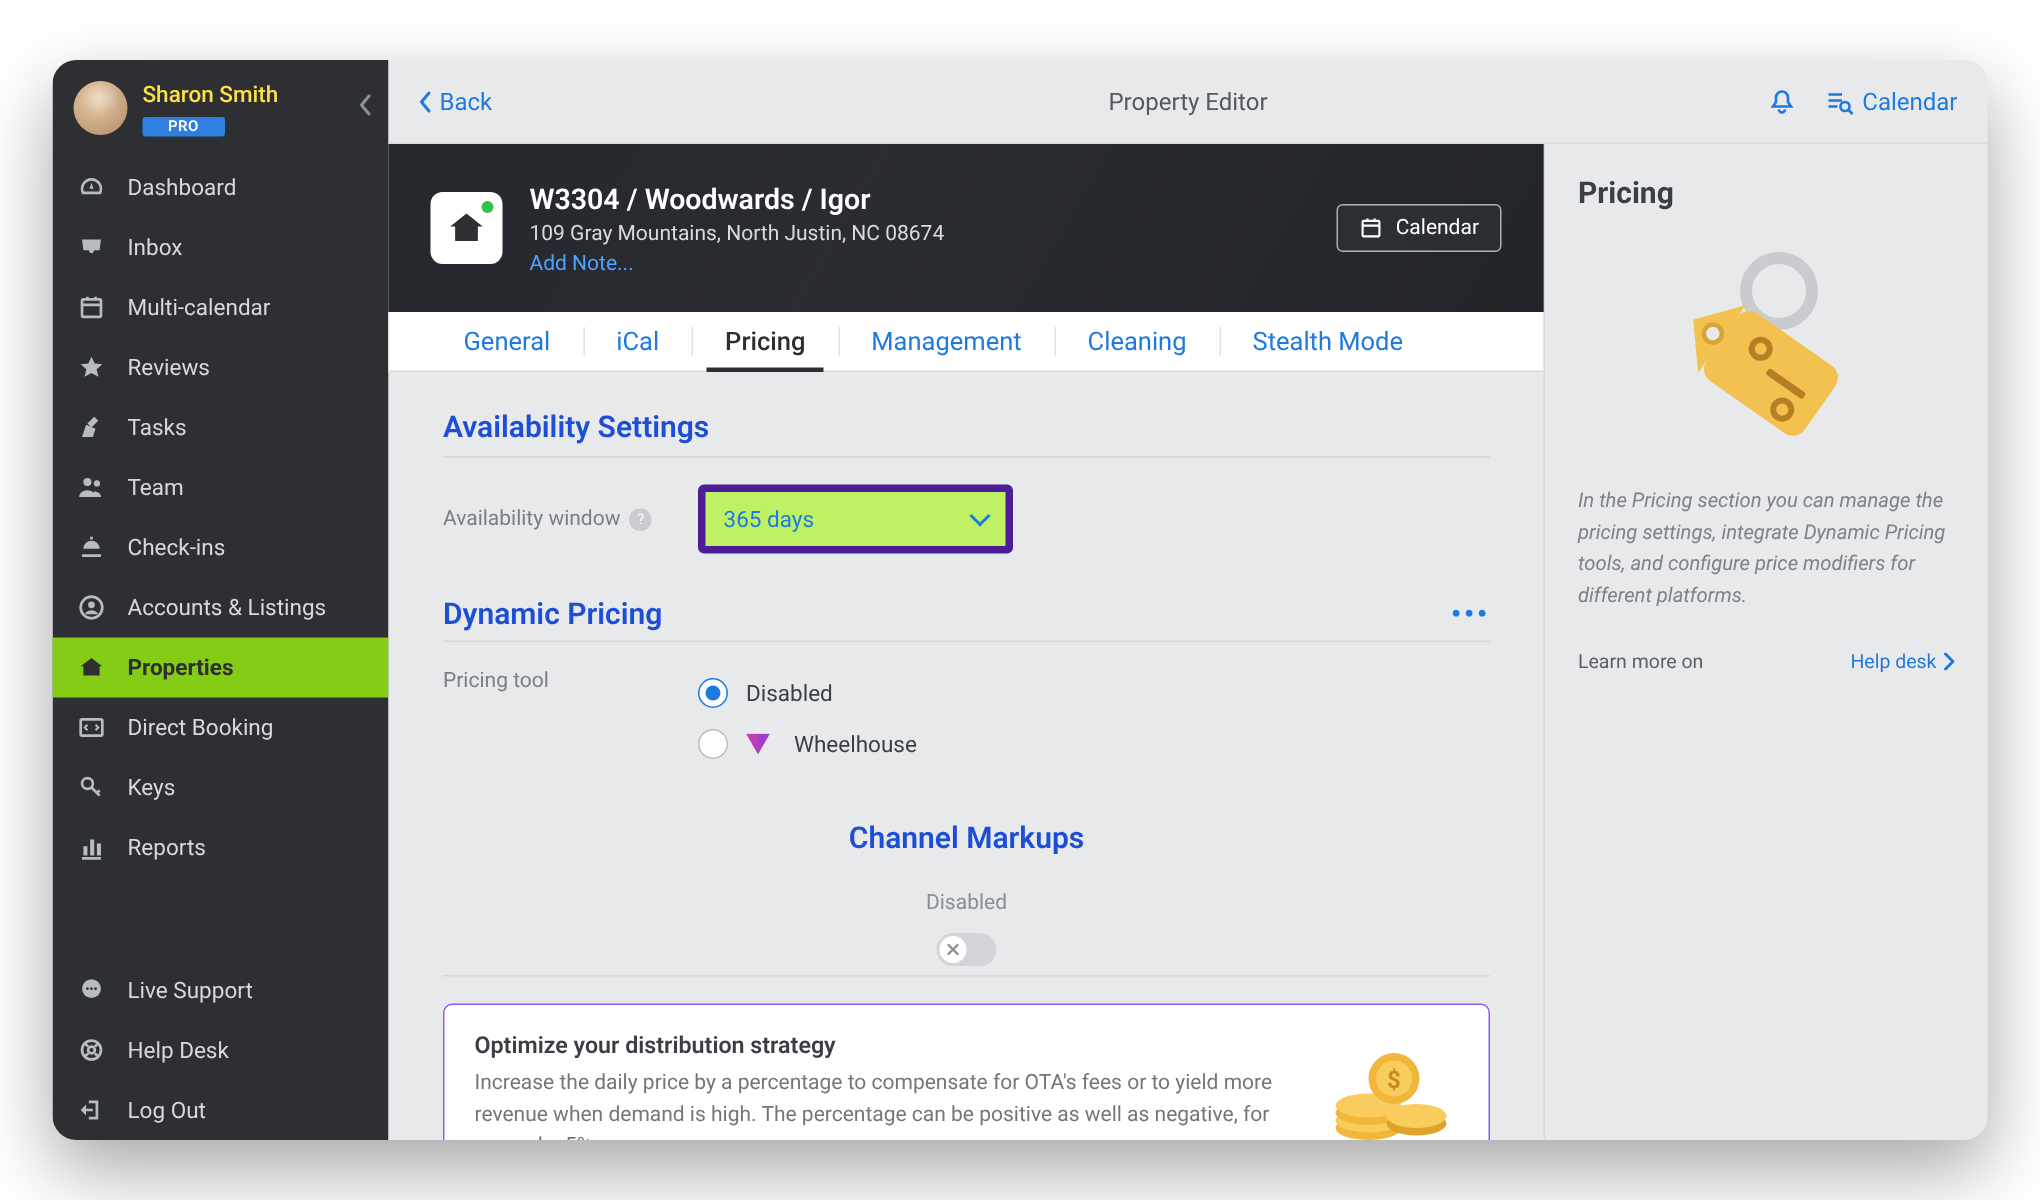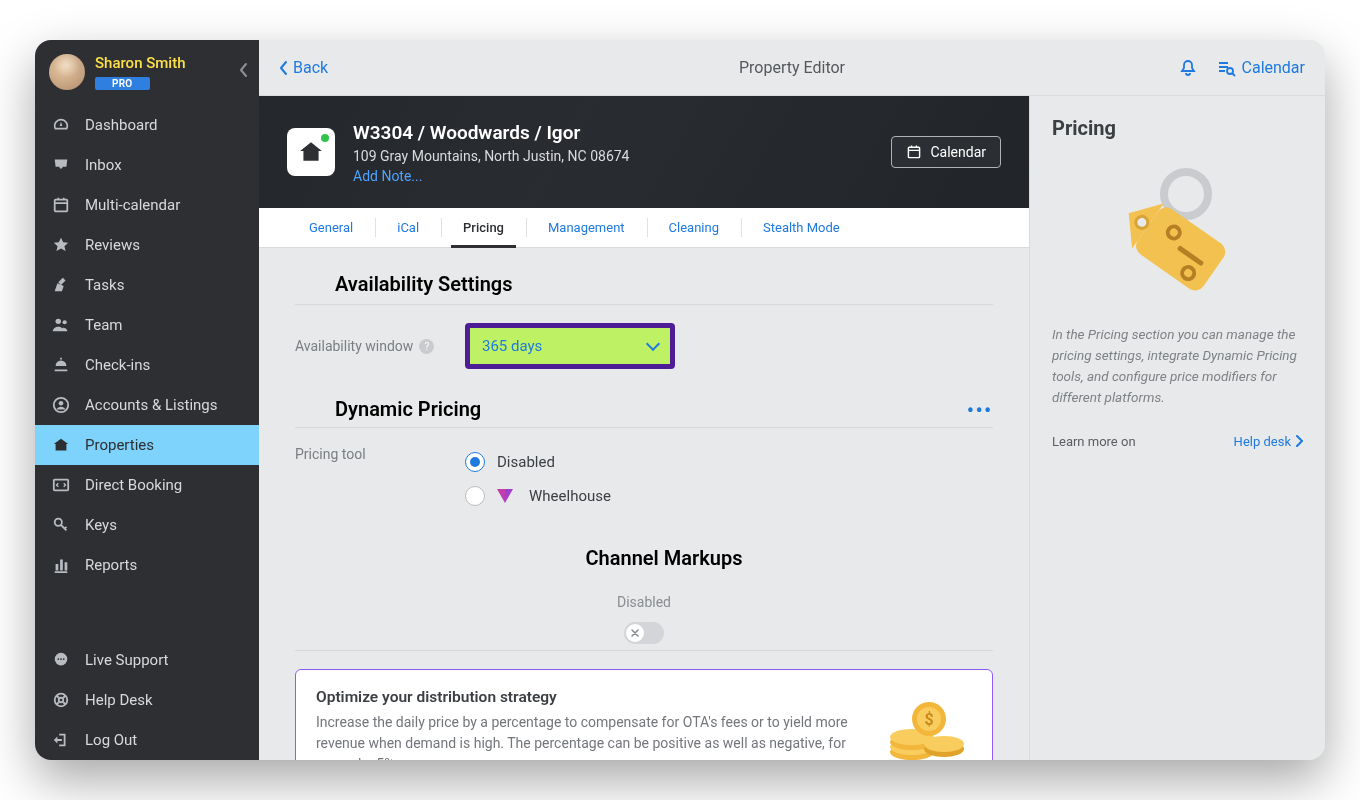--- a/index.html
+++ b/index.html
@@ -66,21 +66,21 @@
   }
   .nav { list-style: none; margin-top: 4px; }
   .nav li {
     display: flex; align-items: center; gap: 14px;
     padding: 10px 16px;
     font-size: 15px;
     cursor: pointer;
     color: #d7d9dc;
   }
   .nav li .micon { width: 20px; height: 20px; display:flex; align-items:center; justify-content:center; color:#b8bcc1;}
-  .nav li.active { background: #7dd3fc; color: #2d2f33; font-weight: 400; }
+  .nav li.active { background: #84cc16; color: #2d2f33; font-weight: 700; }
   .nav li.active .micon { color:#2d2f33; }
   .nav-bottom { margin-top: auto; }
 
   
   .main { flex:1; display:flex; flex-direction:column; min-width:0; }
 
   .topbar {
     height: 56px;
     background: #e8e9ea;
     border-bottom: 1px solid #d9dadb;
@@ -122,34 +122,34 @@
     color:#fff; background:rgba(255,255,255,.04); cursor:pointer; font-size:14px;
   }
 
   
   .tabs {
     background:#fff; height:40px; display:flex; align-items:stretch;
     padding: 0 28px; gap:0;
     border-bottom:1px solid #d9dadb;
   }
   .tab {
-    padding:0 22px; display:flex; align-items:center; color:#1f7ae0; font-size:13px; cursor:pointer;
+    padding:0 22px; display:flex; align-items:center; color:#1f7ae0; font-size:17px; cursor:pointer;
     position:relative;
   }
   .tab + .tab::before{
     content:""; position:absolute; left:0; top:10px; bottom:10px; width:1px; background:#e0e1e3;
   }
   .tab.active{ color:#2d2f33; font-weight:500; }
   .tab.active::after{
     content:""; position:absolute; left:10px; right:10px; bottom:-1px; height:3px; background:#2d2f33;
   }
 
   
   .body-scroll{ flex:1; overflow:auto; padding: 24px 36px 30px 36px; }
-  .section-h{ font-size:20px; font-weight:600; color:#000000; margin-bottom:8px;margin-left:40px; }
+  .section-h{ font-size:20px; font-weight:600; color:#1d4ed8; margin-bottom:8px; }
   .hr{ height:1px; background:#d7d8da; margin: 6px 0 18px 0; }
 
   .form-row{ display:flex; align-items:center; gap:20px; margin-bottom:8px; }
   .form-label{ width:150px; font-size:14px; color:#7a7e83; display:flex; align-items:center; gap:6px;}
   .help-q{ width:15px; height:15px; border-radius:50%; background:#c9cbce; color:#fff; font-size:10px; display:flex; align-items:center; justify-content:center;}
   .select{
     flex: 0 0 210px;
     border:5px solid #4c1d95; border-radius:4px; background:#bef264;
     padding:9px 34px 9px 12px; color:#1f7ae0; font-size:15px; position:relative; cursor:pointer;
   }

